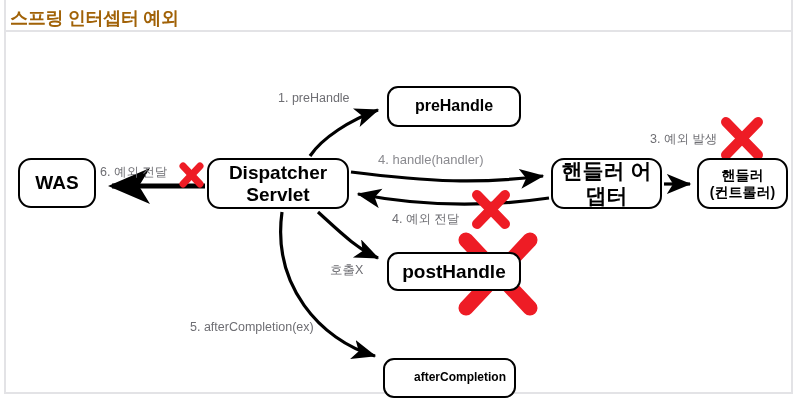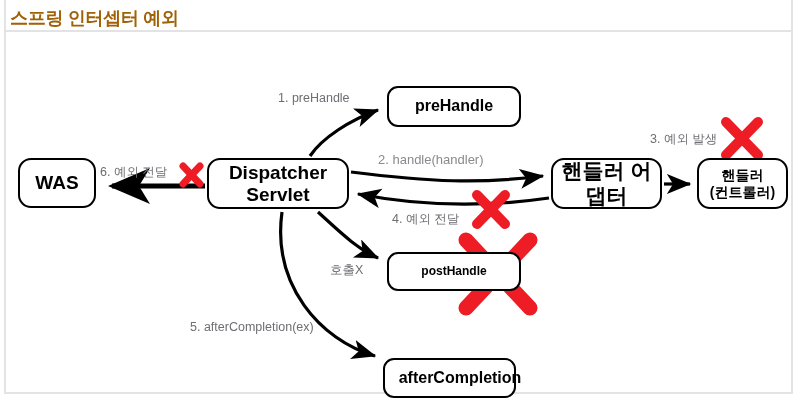--- a/index.html
+++ b/index.html
@@ -77,22 +77,22 @@
     border: 2.5px solid #000000;
     border-radius: 11px;
   }
   .node span { display: block; }
 
   #node-was        { left: 18px;  top: 158px; width: 78px;  height: 50px; font-size: 19px; }
   #node-dispatcher { left: 207px; top: 158px; width: 142px; height: 51px; font-size: 19px; }
   #node-adapter    { left: 551px; top: 158px; width: 111px; height: 51px; font-size: 21px; }
   #node-handler    { left: 697px; top: 158px; width: 91px;  height: 51px; font-size: 14px; }
   #node-prehandle  { left: 387px; top: 86px;  width: 134px; height: 41px; font-size: 16px; }
-  #node-posthandle { left: 387px; top: 252px; width: 134px; height: 39px; font-size: 12px; }
-  #node-aftercomp  { left: 383px; top: 358px; width: 133px; height: 40px; font-size: 16px; padding-left: 21px; }
+  #node-posthandle { left: 387px; top: 252px; width: 134px; height: 39px; font-size: 19px; }
+  #node-aftercomp  { left: 383px; top: 358px; width: 133px; height: 40px; font-size: 12px; padding-left: 21px; }
 
   
   .elabel {
     position: absolute;
     font-size: 12.5px;
     font-weight: normal;
     color: #6e6e73;
     white-space: nowrap;
   }
   .elabel.gray-light { color: #8a8a8f; font-weight: normal; font-size: 13px; }
@@ -203,21 +203,21 @@
   <div class="node round" id="node-posthandle">
     <span>postHandle</span>
   </div>
 
   <div class="node round" id="node-aftercomp">
     <span>afterCompletion</span>
   </div>
 
   <div class="elabel" id="lbl-prehandle">1. preHandle</div>
 
-  <div class="elabel gray-light" id="lbl-handle">2. handle(handler)</div>
+  <div class="elabel gray-light" id="lbl-handle">4. handle(handler)</div>
 
   <div class="elabel" id="lbl-except4">4. 예외 전달</div>
 
   <div class="elabel" id="lbl-except3">3. 예외 발생</div>
 
   <div class="elabel" id="lbl-except6">6. 예외 전달</div>
 
   <div class="elabel" id="lbl-call-x">호출X</div>
 
   <div class="elabel" id="lbl-aftercomp">5. afterCompletion(ex)</div>

